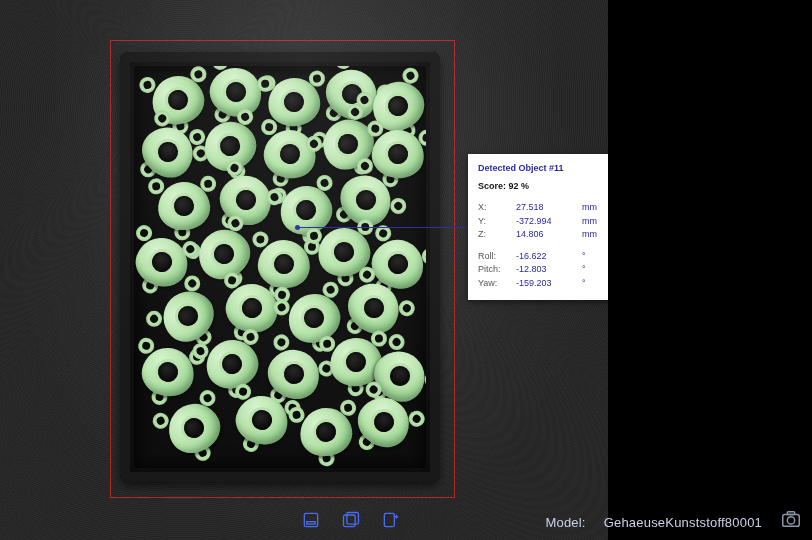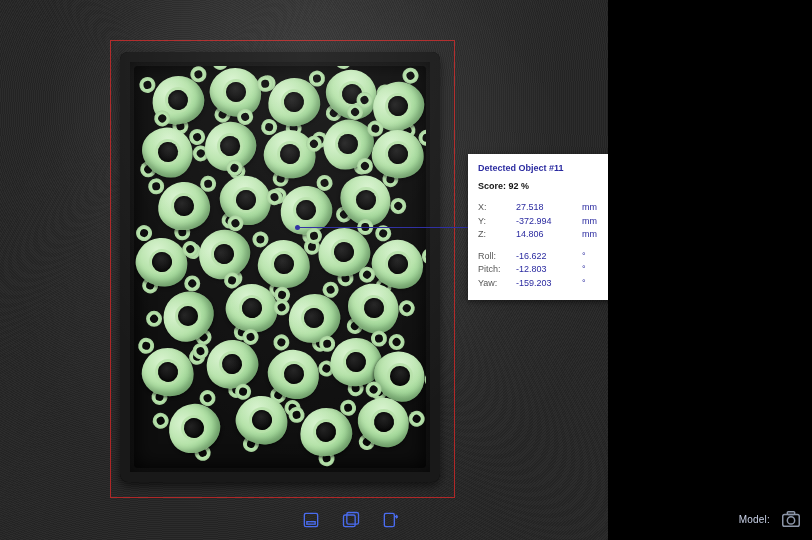--- a/index.html
+++ b/index.html
@@ -111,21 +111,21 @@
   }
   .toolbar button{
     width:22px; height:22px; background:transparent; border:none; cursor:pointer;
     display:flex; align-items:center; justify-content:center;
   }
   .toolbar svg{ width:20px; height:20px; stroke:#4a6cf0; fill:none; stroke-width:1.6; }
 
   
   .modelbar{
     position:absolute; right:10px; bottom:10px;
-    color:#c9d2e8; font-size:10px; display:flex; align-items:center; gap:10px;
+    color:#c9d2e8; font-size:13px; display:flex; align-items:flex-end; gap:18px;
     letter-spacing:0.2px;
   }
   .modelbar .camicon{
     width:22px; height:22px;
   }
   .modelbar .camicon svg{ stroke:#8d97aa; fill:none; stroke-width:1.6; }
 </style>
 </head>
 <body>
 
@@ -433,20 +433,21 @@
         </svg>
     </button>
   </div>
 
 </div>
 
 <div class="rightstrip"></div>
 
 <div class="modelbar">
   <span>Model:</span>
+  <span>GehaeuseKunststoff80001</span>
   <span class="camicon">
     <svg viewBox="0 0 24 24">
         <rect x="3" y="7" width="18" height="13" rx="2"></rect>
         <circle cx="12" cy="13.5" r="4"></circle>
         <rect x="8" y="4" width="8" height="3" rx="1"></rect>
       </svg>
   </span>
 </div>
 
 </body></html>

